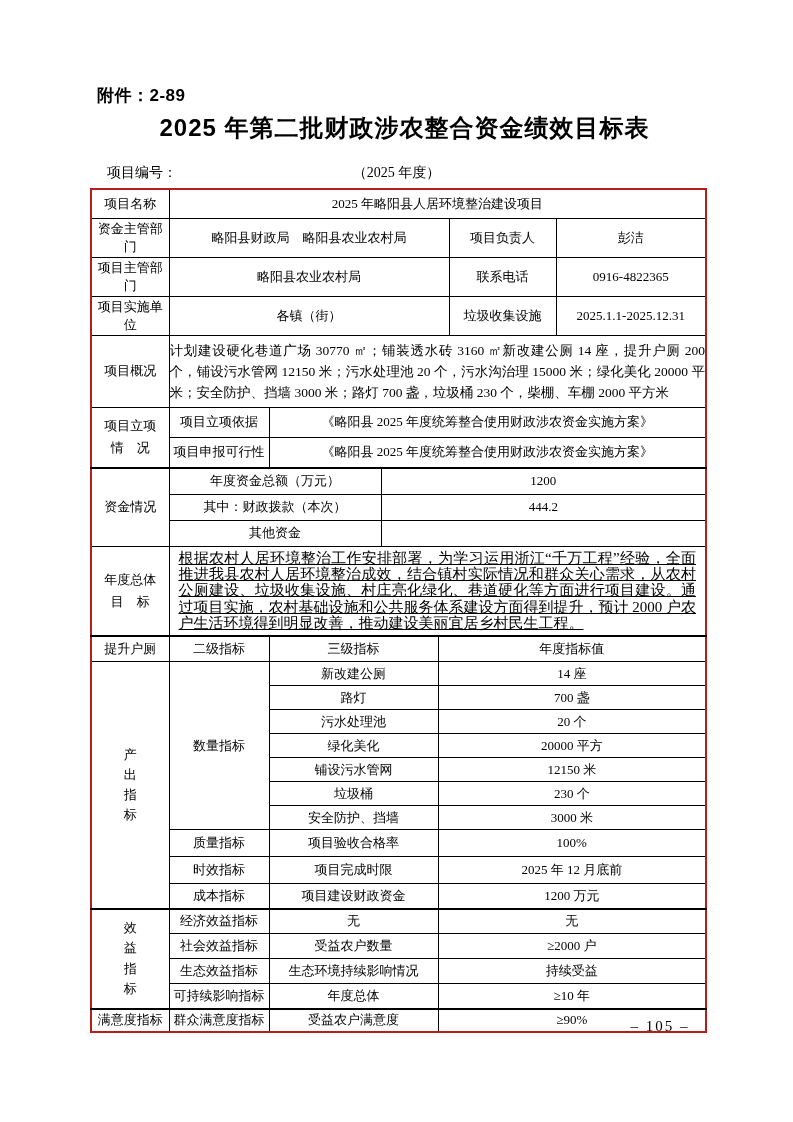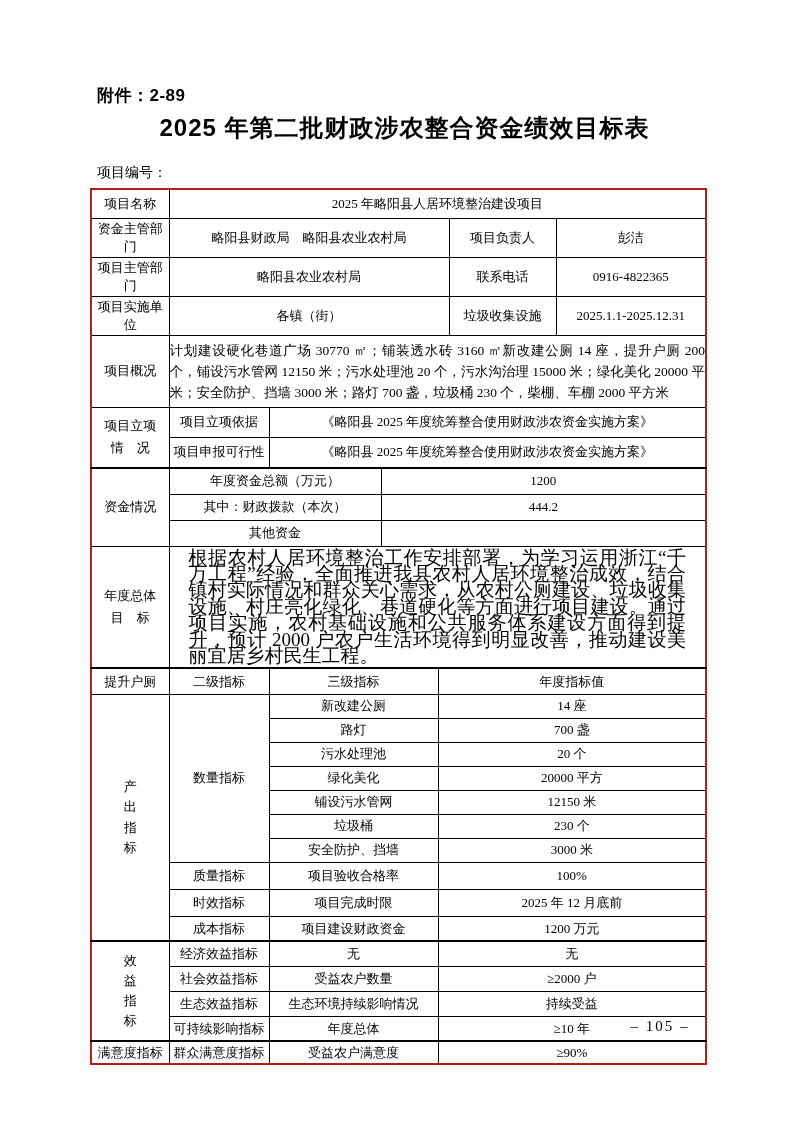--- a/index.html
+++ b/index.html
@@ -14,39 +14,39 @@
     font-size:17px;font-weight:600;letter-spacing:0.5px;
   }
   .doc-title{
     position:absolute;left:16px;right:0;top:112px;text-align:center;
     font-family:"Liberation Sans","DejaVu Sans",sans-serif;
     font-size:24px;font-weight:700;letter-spacing:1px;
   }
   .meta-row{
     position:absolute;left:97px;right:97px;top:164px;height:20px;font-size:14px;
   }
-  .meta-row .project-no{position:absolute;left:0;top:0;}
+  .meta-row .project-no{position:absolute;left:10px;top:0;}
   .meta-row .year-note{position:absolute;left:0;right:0;top:0;text-align:center;}
   table.report{
     position:absolute;left:90px;top:188px;width:616px;
     border-collapse:collapse;table-layout:fixed;
     border:2px solid #b91c1c;
   }
   td{
     border:1px solid #000;text-align:center;vertical-align:middle;
     font-size:13px;padding:1px 3px;word-break:break-all;
   }
   tr.sect > td{border-top-width:2px;}
   td.text-cell{
     text-align:justify;text-justify:inter-ideograph;
     padding:4px 0;font-size:13.5px;line-height:21px;
   }
   td.goal-cell{
     text-align:justify;text-justify:inter-ideograph;
-    padding:3px 19px;font-size:19px;line-height:16.4px;
+    padding:3px 9px;font-size:15px;line-height:16.4px;text-decoration:underline;
   }
   .two-line div{line-height:22px;text-align:center;}
   .vlabel{
     width:1.1em;margin:0 auto;word-break:break-all;
     line-height:1.55;letter-spacing:0;
   }
   .h29{height:29px}.h30{height:30px}.h31{height:31px}.h71{height:71px}
   .h26{height:26px}.h86{height:86px}.h24{height:24px}.h27{height:27px}
   .h25{height:25px}.h23{height:23px}
   .page-number{
@@ -57,20 +57,21 @@
 </head>
 <body>
 
 <div class="page">
 
   <div class="attachment">附件：2-89</div>
   <div class="doc-title">2025 年第二批财政涉农整合资金绩效目标表</div>
 
   <div class="meta-row">
     <span class="project-no">项目编号：</span>
+    <span class="year-note">（2025 年度）</span>
   </div>
 
   <table class="report">
     <colgroup>
       <col style="width:78px">
         <col style="width:100px">
         <col style="width:112px">
       <col style="width:57px">
         <col style="width:11px">
         <col style="width:107px">

